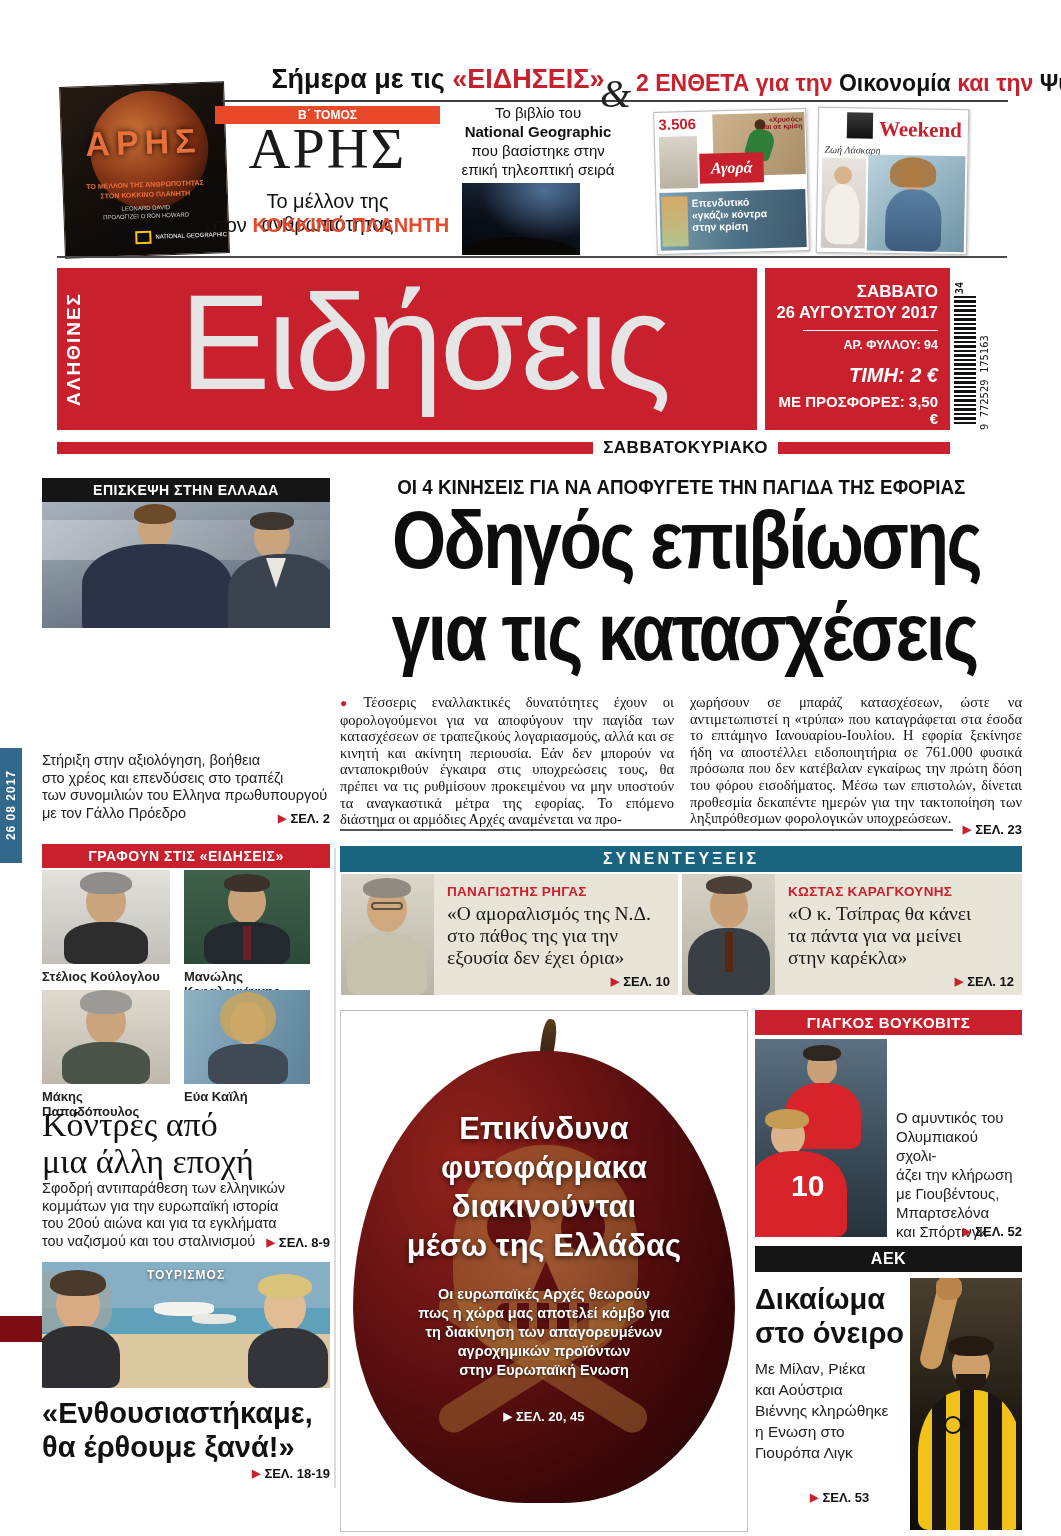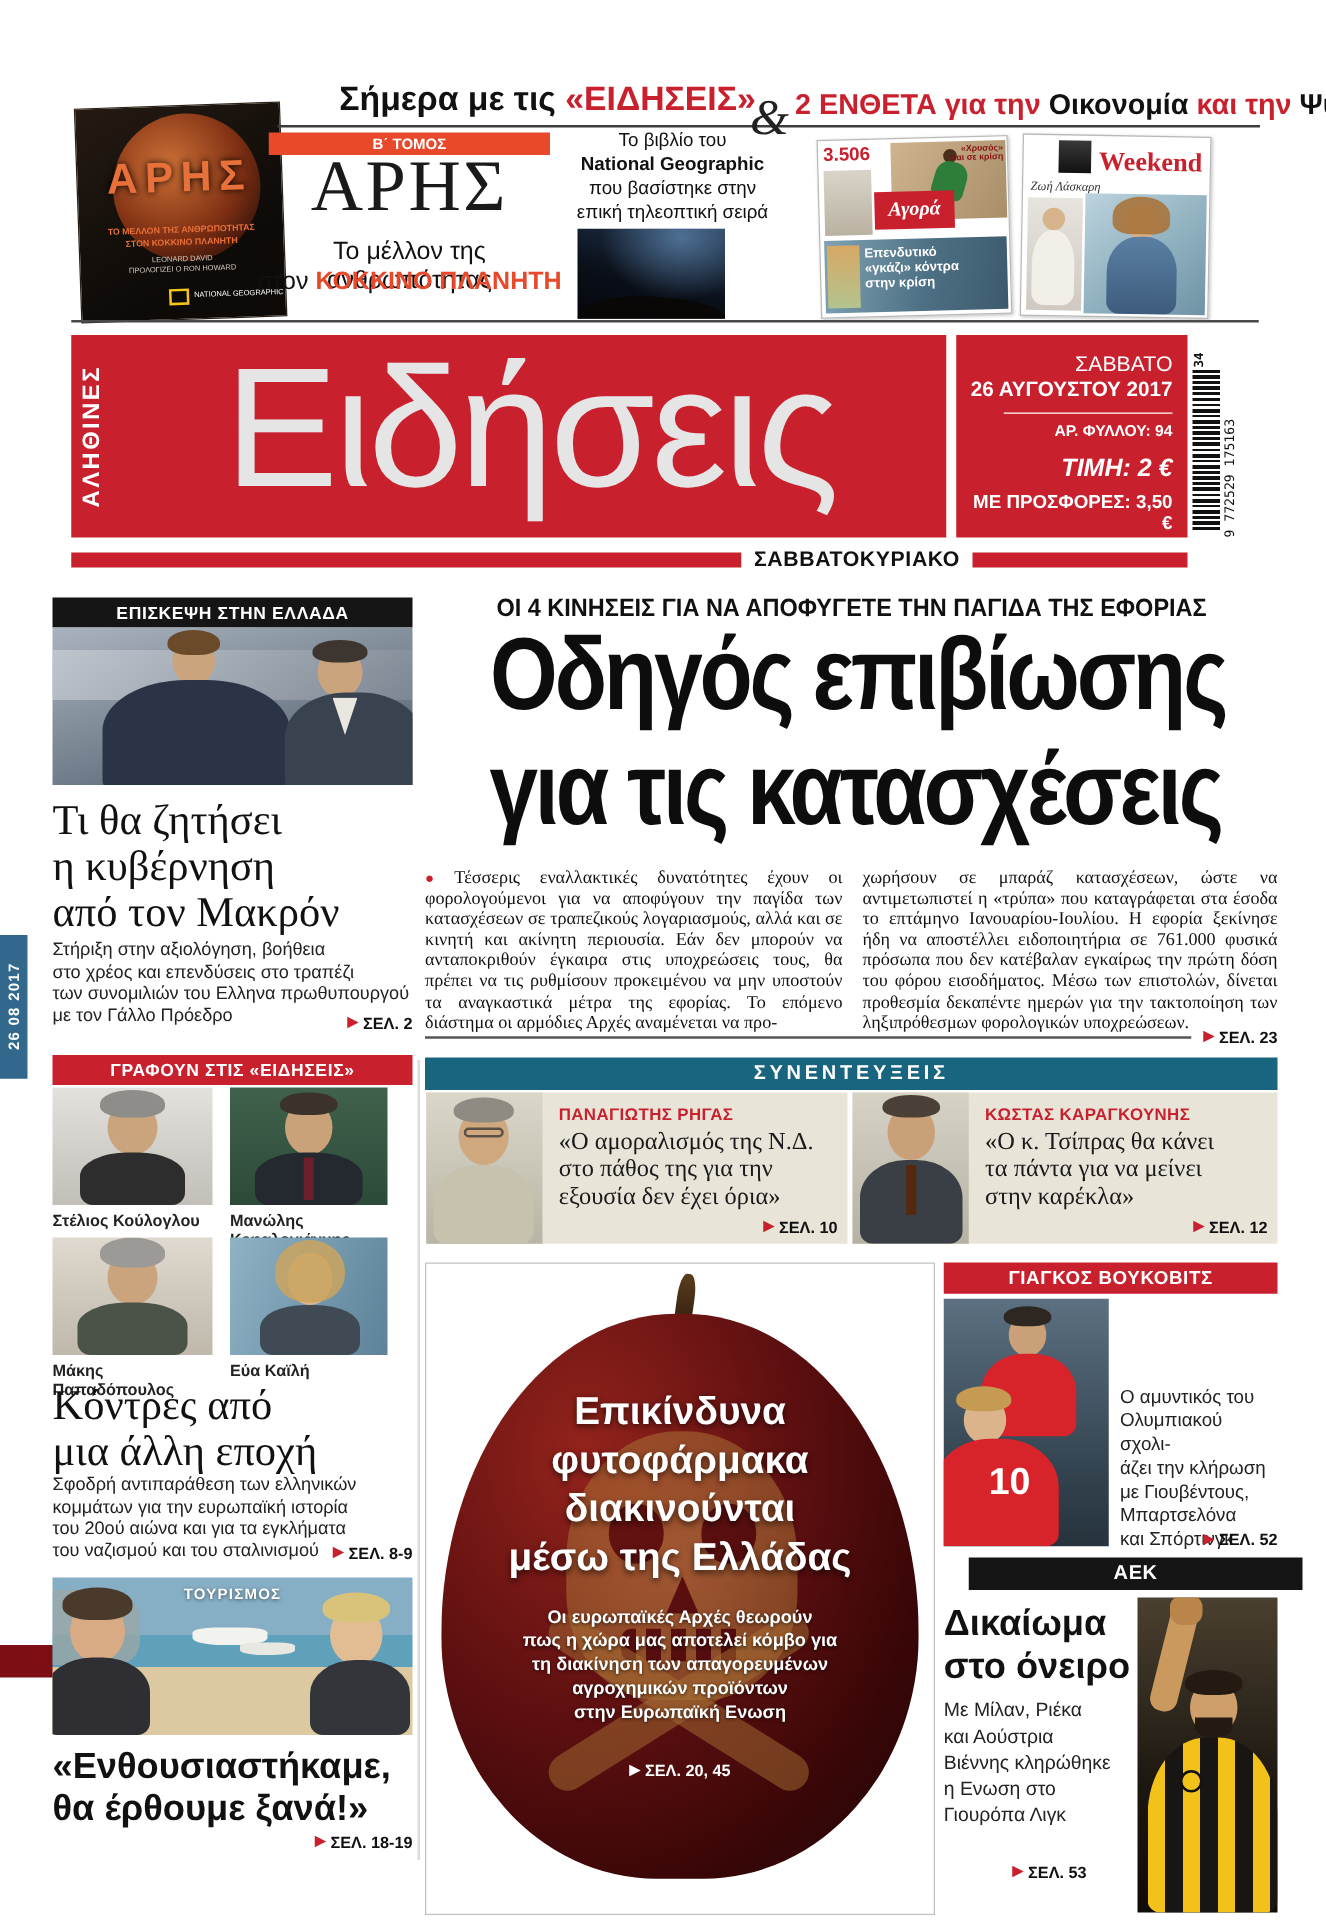--- a/index.html
+++ b/index.html
@@ -129,21 +129,21 @@
 
     <div class="abs" style="left:57px;top:256px;width:950px;height:2px;background:#4a4a4a;"></div>
   </div>
 
   <div class="abs" style="left:0;top:266px;width:1061px;height:196px;">
     <div class="abs" style="left:57px;top:2px;width:700px;height:162px;background:#c9202e;">
       <div class="abs vtext" style="left:6px;top:8px;height:146px;color:#fff;font-weight:bold;font-size:19px;letter-spacing:2px;text-align:center;">ΑΛΗΘΙΝΕΣ</div>
       <div class="abs" style="left:42px;top:-6px;width:650px;color:#e5e5e5;font-weight:normal;font-size:136px;line-height:160px;letter-spacing:-3px;text-align:center;">Ειδήσεις</div>
     </div>
     <div class="abs" style="left:765px;top:2px;width:185px;height:162px;background:#c9202e;color:#fff;text-align:right;padding:14px 12px 0 10px;">
-      <div style="font-weight:normal;font-size:17px;">ΣΑΒΒΑΤΟ</div>
+      <div style="font-weight:bold;font-size:17px;">ΣΑΒΒΑΤΟ</div>
       <div style="font-weight:bold;font-size:16.5px;margin-top:1px;">26 ΑΥΓΟΥΣΤΟΥ 2017</div>
       <div style="height:1px;background:#fff;margin:8px 0 7px 28px;"></div>
       <div style="font-weight:bold;font-size:12.5px;">ΑΡ. ΦΥΛΛΟΥ: 94</div>
       <div style="font-weight:bold;font-size:20px;margin-top:12px;font-style:italic;">ΤΙΜΗ: 2 €</div>
       <div style="font-weight:bold;font-size:15px;margin-top:6px;">ΜΕ ΠΡΟΣΦΟΡΕΣ: 3,50 €</div>
     </div>
 
     <div class="abs" style="left:952px;top:4px;width:42px;height:160px;background:#fff;">
       <div class="abs vtext" style="left:2px;top:0;height:24px;font-size:10px;font-weight:bold;color:#111;font-family:'DejaVu Sans Mono',monospace;">34</div>
       <div class="abs" style="left:2px;top:26px;width:22px;height:128px;background:repeating-linear-gradient(to bottom,#111 0 2px,#fff 2px 4px,#111 4px 7px,#fff 7px 9px);"></div>
@@ -168,23 +168,20 @@
   <div class="photo" style="left:42px;top:502px;width:288px;height:126px;background:linear-gradient(165deg,#a9b3bf,#76828f 55%,#4e5a68);">
     <div class="abs" style="left:0;top:18px;width:100%;height:40px;background:linear-gradient(90deg,rgba(220,222,226,.5),rgba(150,158,168,.4));"></div>
     <div class="head" style="left:96px;top:8px;width:34px;height:38px;background:#c9a47c;"></div>
     <div class="abs" style="left:92px;top:2px;width:42px;height:20px;background:#6b4a2a;border-radius:50% 50% 40% 40%;"></div>
     <div class="torso" style="left:40px;top:42px;width:150px;height:90px;background:#2b3447;"></div>
     <div class="head" style="left:212px;top:16px;width:36px;height:40px;background:#c9a47c;"></div>
     <div class="abs" style="left:208px;top:10px;width:44px;height:18px;background:#3c3530;border-radius:50% 50% 40% 40%;"></div>
     <div class="torso" style="left:186px;top:52px;width:110px;height:80px;background:#39434f;"></div>
     <div class="abs" style="left:224px;top:56px;width:20px;height:30px;background:#e9e6e0;clip-path:polygon(0 0,100% 0,50% 100%);"></div>
   </div>
-  <div class="abs ser ml" style="left:42px;top:638px;width:288px;font-size:34px;line-height:37px;color:#111;">Τι θα ζητήσει
-η κυβέρνηση
-από τον Μακρόν</div>
   <div class="abs" style="left:42px;top:752px;width:288px;height:72px;">
     <div class="ml" style="font-size:14.5px;line-height:17.5px;color:#222;">Στήριξη στην αξιολόγηση, βοήθεια
 στο χρέος και επενδύσεις στο τραπέζι
 των συνομιλιών του Ελληνα πρωθυπουργού
 με τον Γάλλο Πρόεδρο</div>
     <div class="pref abs" style="right:0;bottom:-2px;">
       <span class="tri">▶</span>
       <span>ΣΕΛ. 2</span>
     </div>
   </div>
@@ -370,21 +367,21 @@
 Ολυμπιακού σχολι-
 άζει την κλήρωση
 με Γιουβέντους,
 Μπαρτσελόνα
 και Σπόρτινγκ</div>
   <div class="pref abs" style="left:896px;top:1224px;width:126px;justify-content:flex-end;">
     <span class="tri">▶</span>
     <span>ΣΕΛ. 52</span>
   </div>
 
-  <div class="abs banner black" style="left:755px;top:1246px;width:267px;height:26px;font-size:16px;margin-left:20px;">
+  <div class="abs banner black" style="left:755px;top:1246px;width:267px;height:26px;font-size:16px;">
     <span>ΑΕΚ</span>
   </div>
   <div class="abs ml" style="left:755px;top:1282px;width:150px;font-size:29px;line-height:34px;font-weight:bold;color:#111;">Δικαίωμα
 στο όνειρο</div>
   <div class="abs ml" style="left:755px;top:1358px;width:150px;font-size:15.5px;line-height:21px;color:#222;">Με Μίλαν, Ριέκα
 και Αούστρια
 Βιέννης κληρώθηκε
 η Ενωση στο
 Γιουρόπα Λιγκ</div>
   <div class="pref abs" style="left:810px;top:1490px;">

